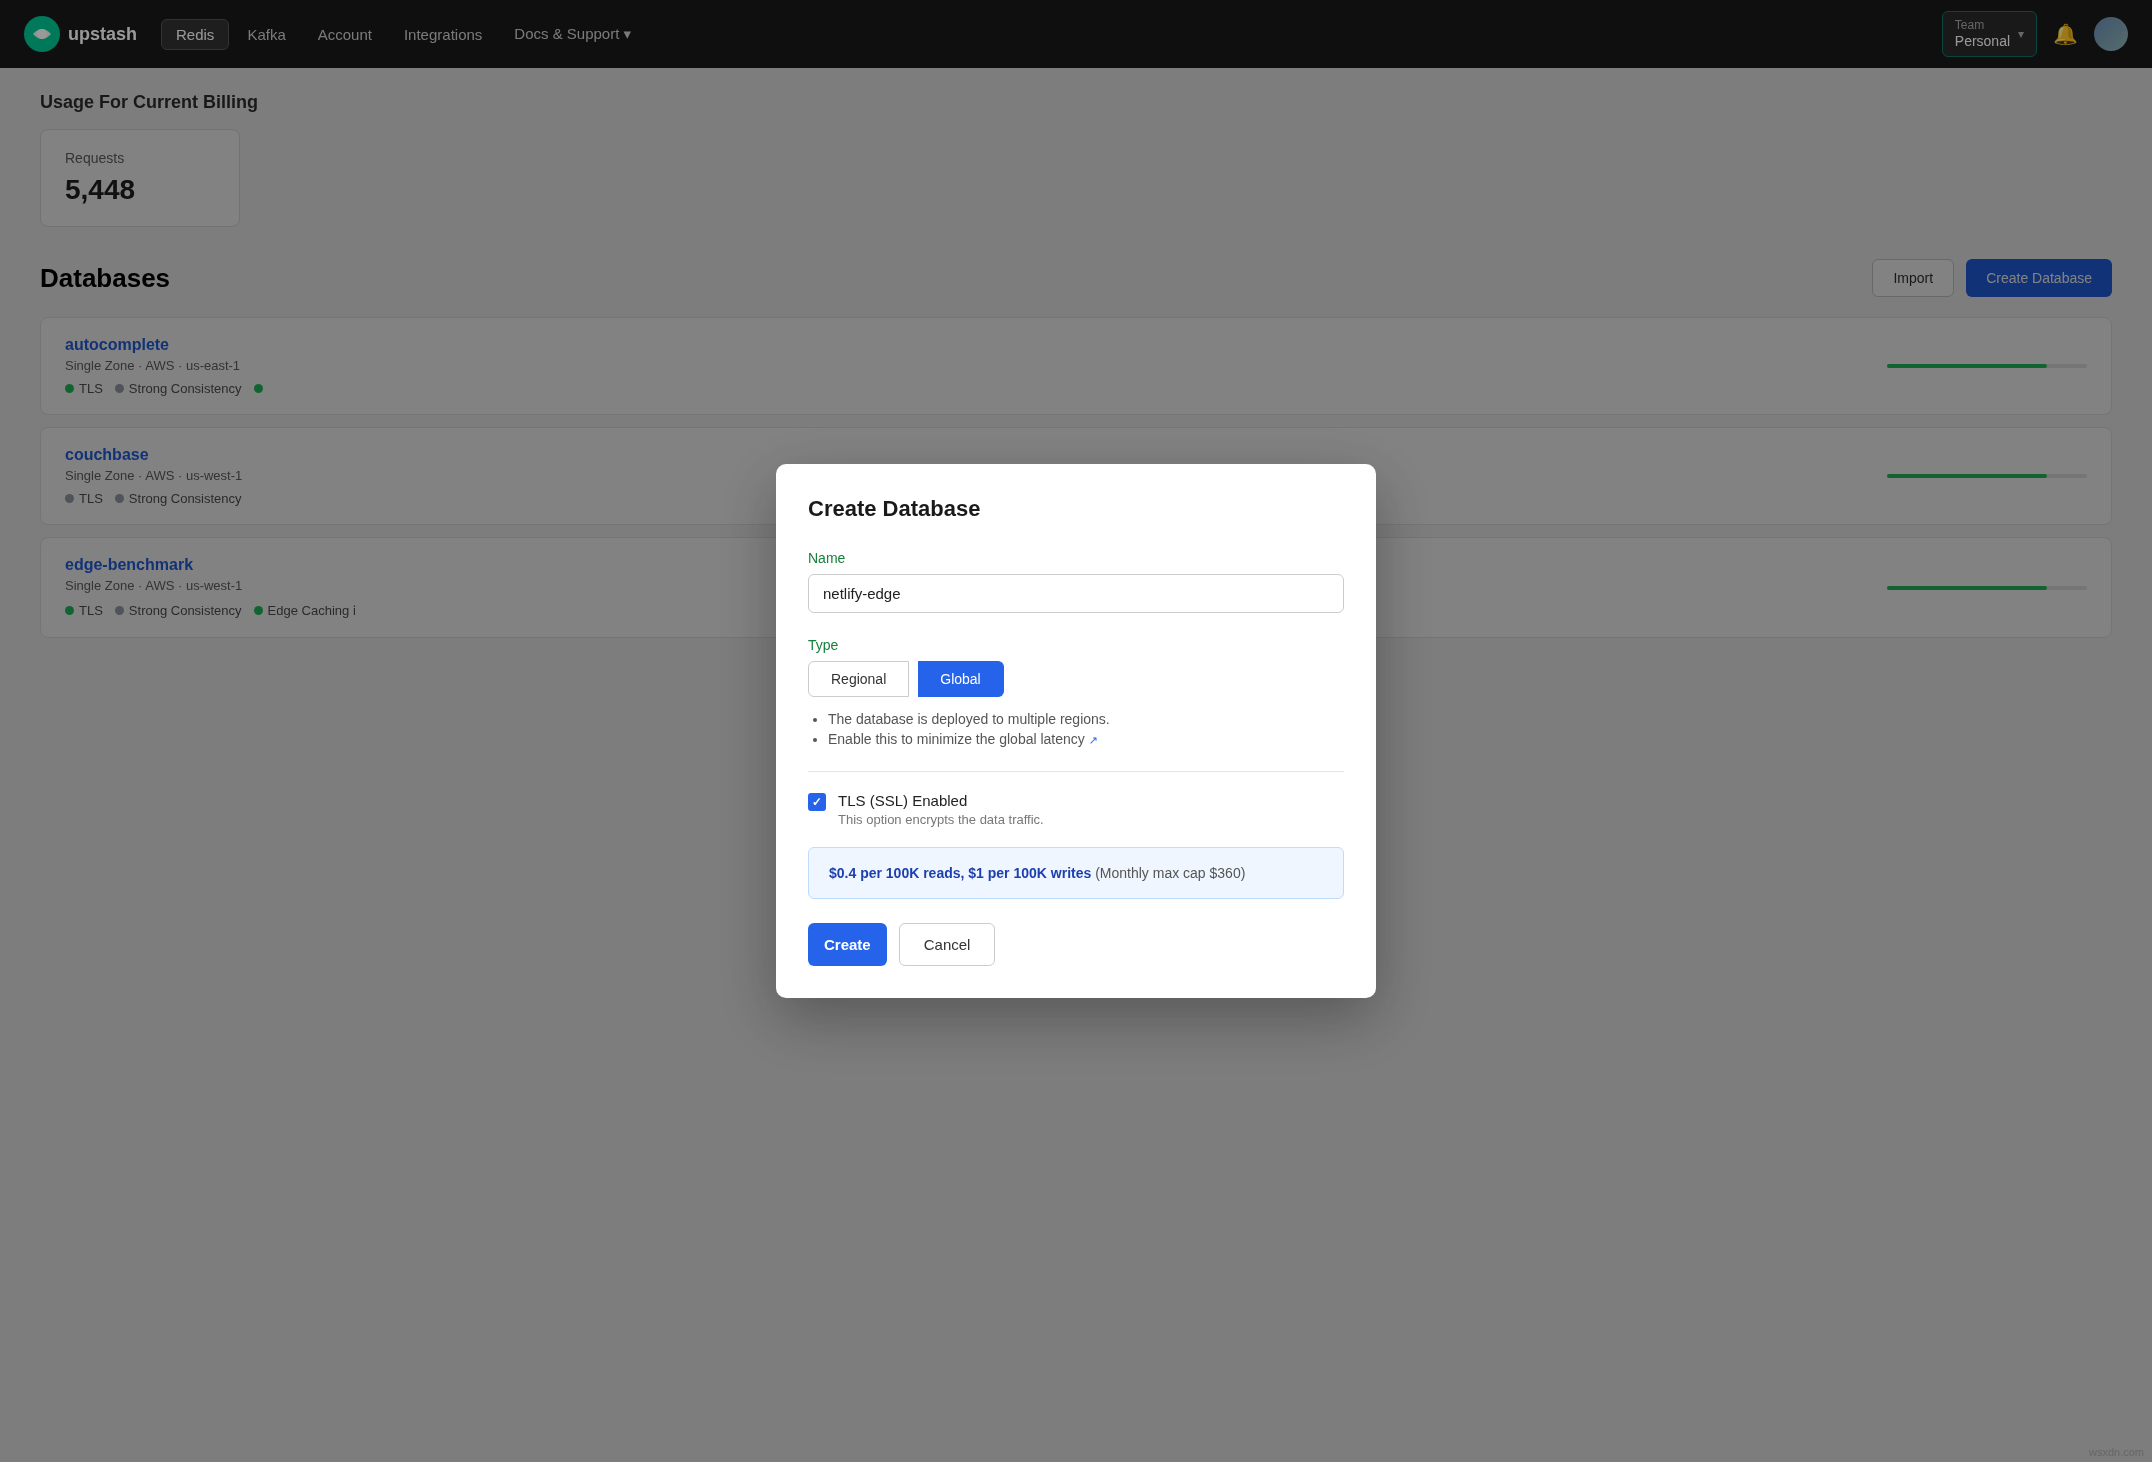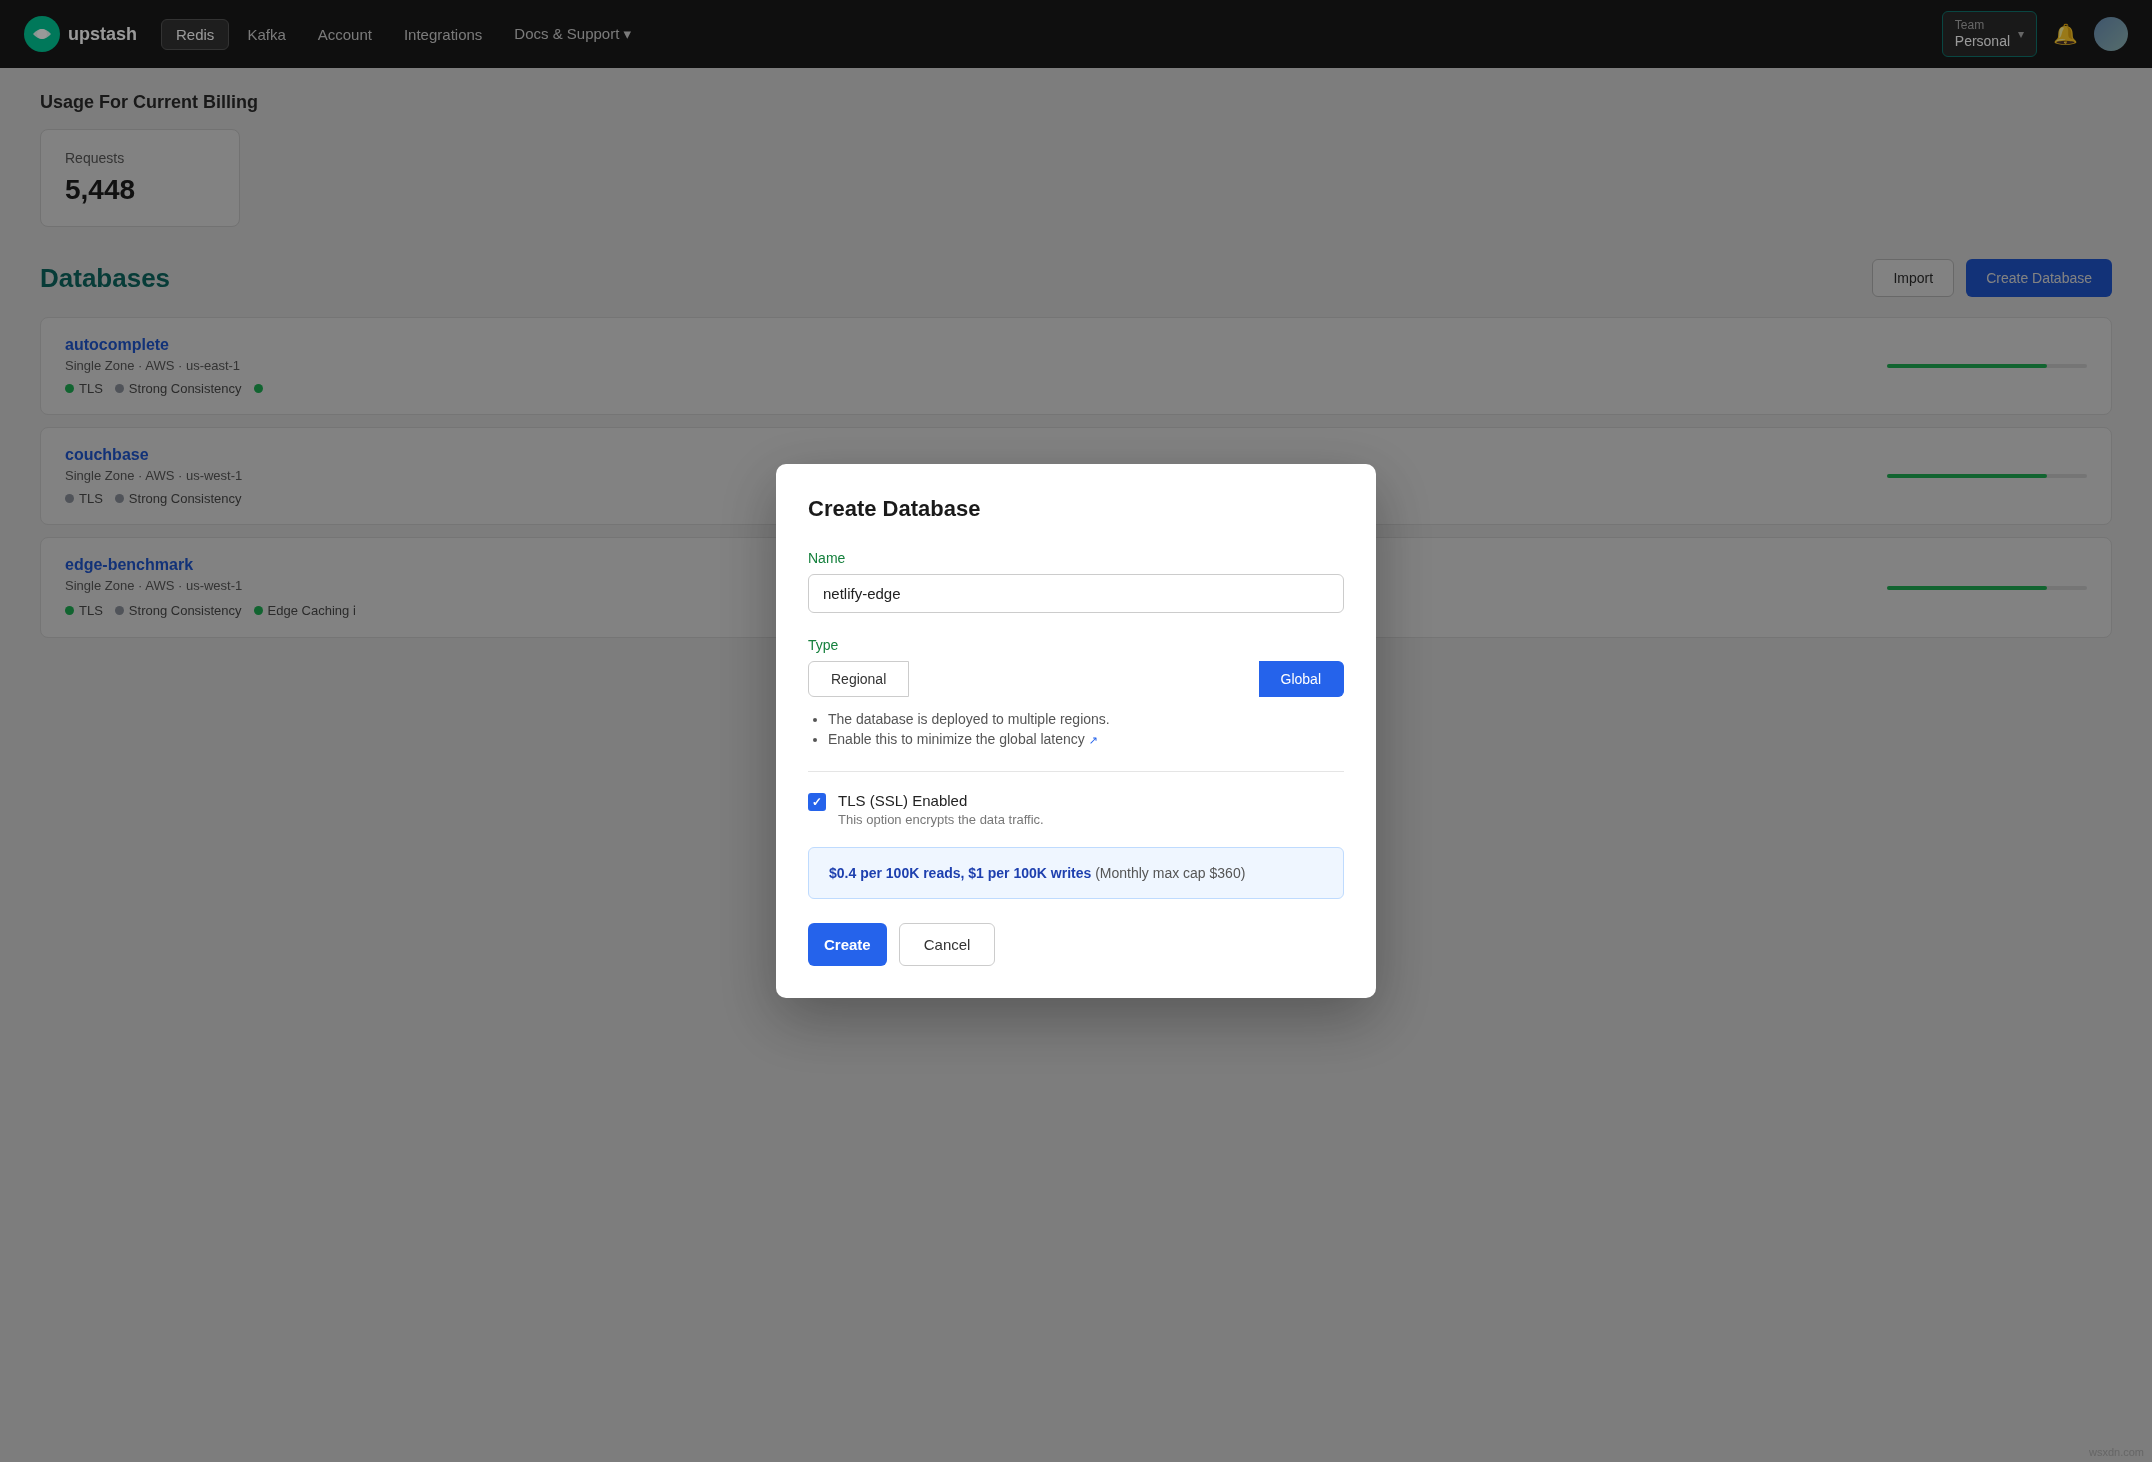--- a/index.html
+++ b/index.html
@@ -107,21 +107,21 @@
     .usage-label { font-size: 14px; color: #666; margin-bottom: 8px; }
     .usage-value { font-size: 28px; font-weight: 700; color: #222; }
 
     
     .databases-header {
       display: flex;
       align-items: center;
       justify-content: space-between;
       margin-bottom: 20px;
     }
-    .databases-title { font-size: 26px; font-weight: 700; color: #0f766e; }
+    .databases-title { font-size: 26px; font-weight: 700; color: #000000; }
     .databases-actions { display: flex; gap: 12px; }
     .btn-secondary {
       background: white;
       border: 1px solid #ccc;
       border-radius: 6px;
       padding: 10px 20px;
       font-size: 14px;
       cursor: pointer;
       color: #333;
     }
@@ -197,21 +197,21 @@
     .form-input {
       width: 100%;
       border: 1px solid #ccc;
       border-radius: 6px;
       padding: 10px 14px;
       font-size: 15px;
       outline: none;
       color: #222;
     }
 
-    .type-selector { display: flex; gap: 9px; justify-content: space-between; }
+    .type-selector { display: flex; gap: 9px; }
     .type-btn {
       padding: 9px 22px;
       font-size: 14px;
       cursor: pointer;
       border: 1px solid #ccc;
       background: white;
       color: #333;
       font-weight: 500;
     }
     .type-btn:first-child { border-radius: 6px 0 0 6px; }

